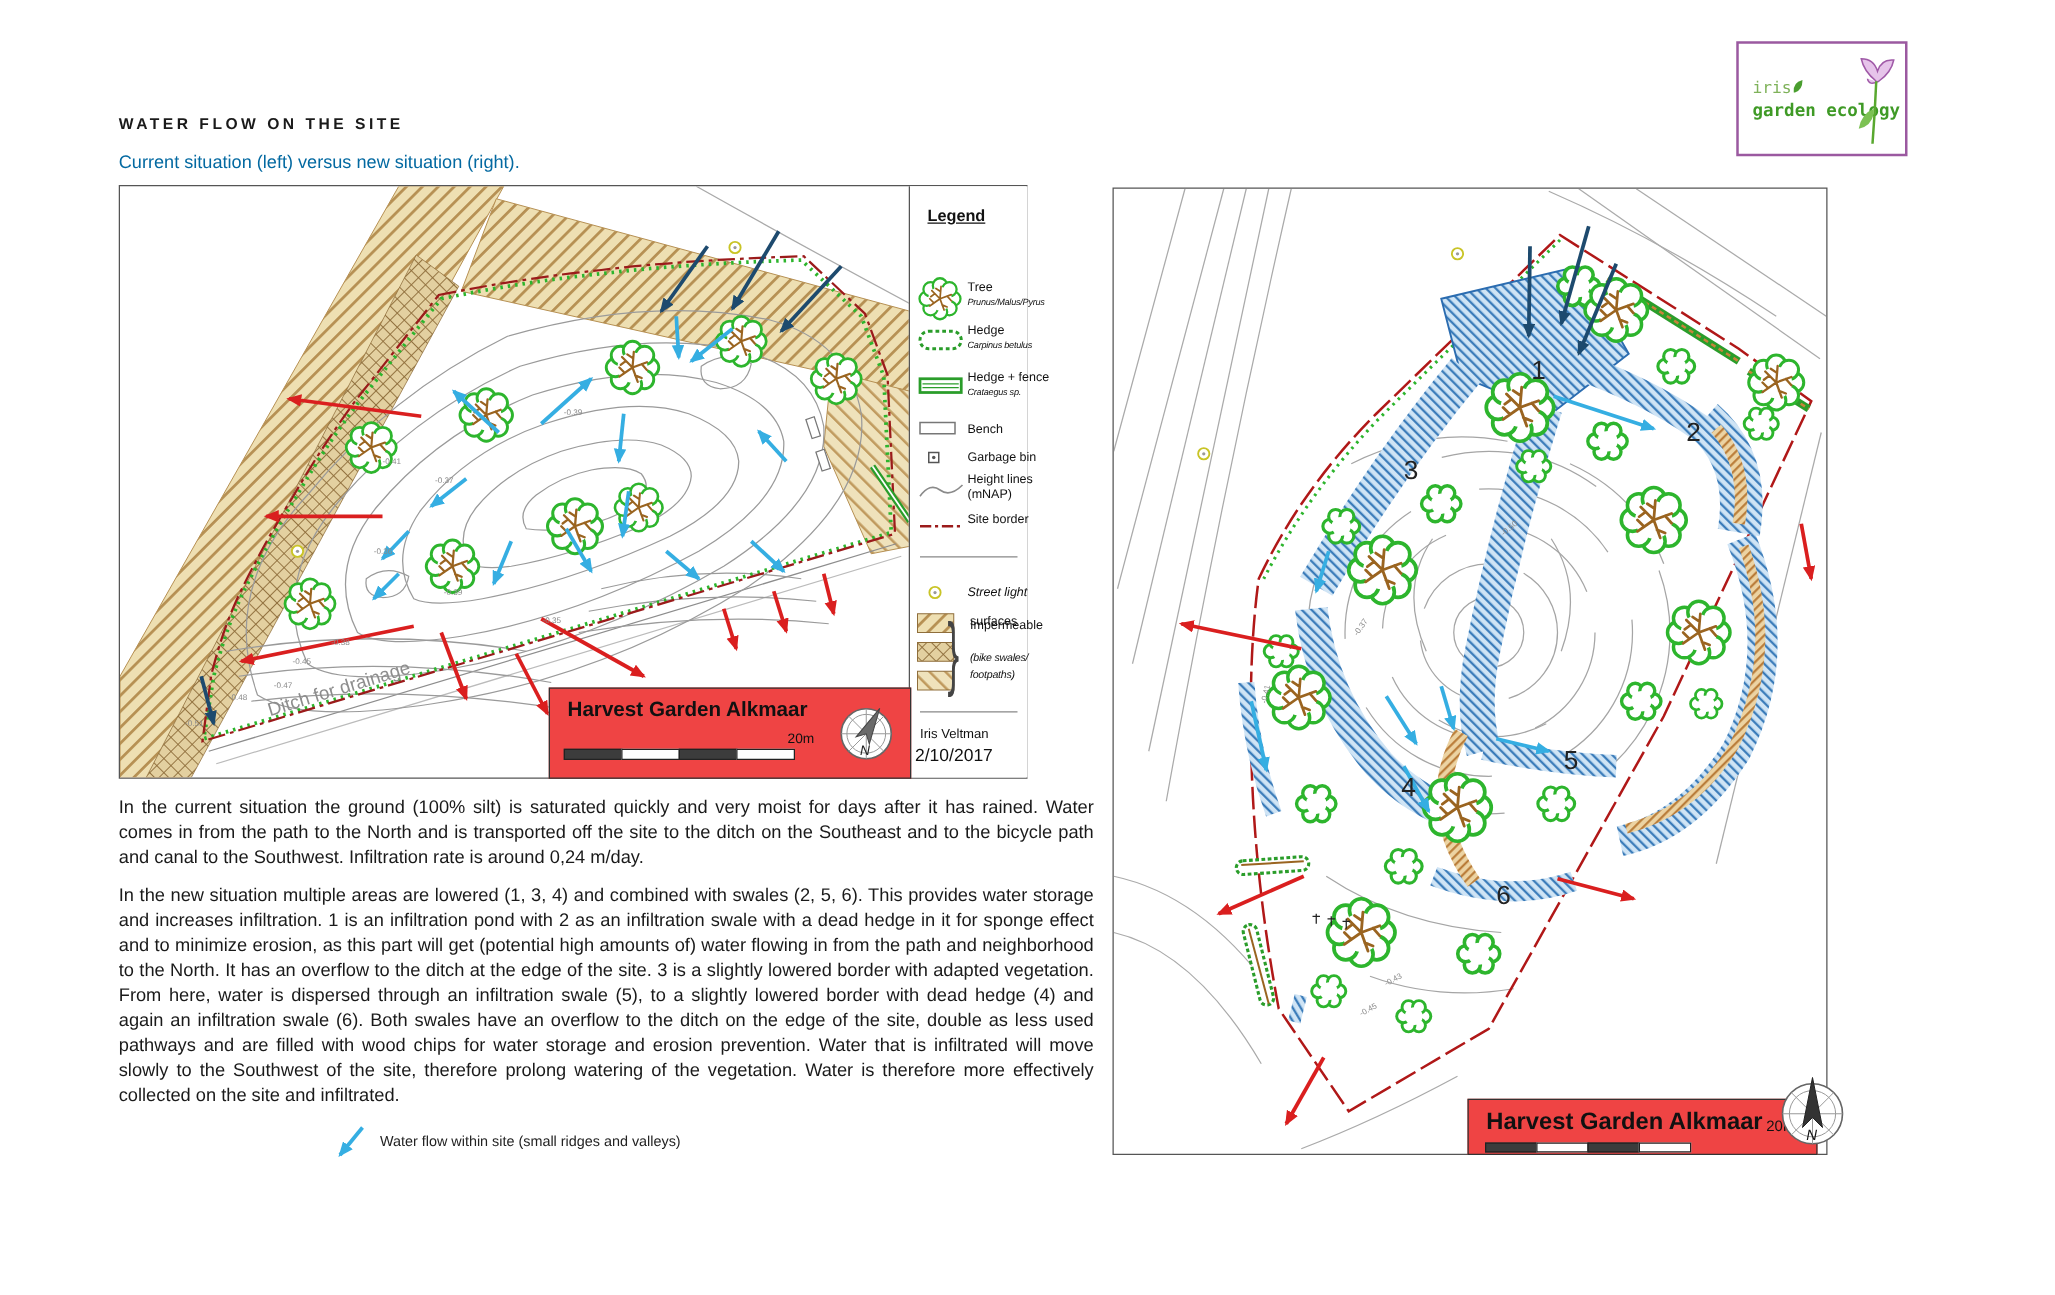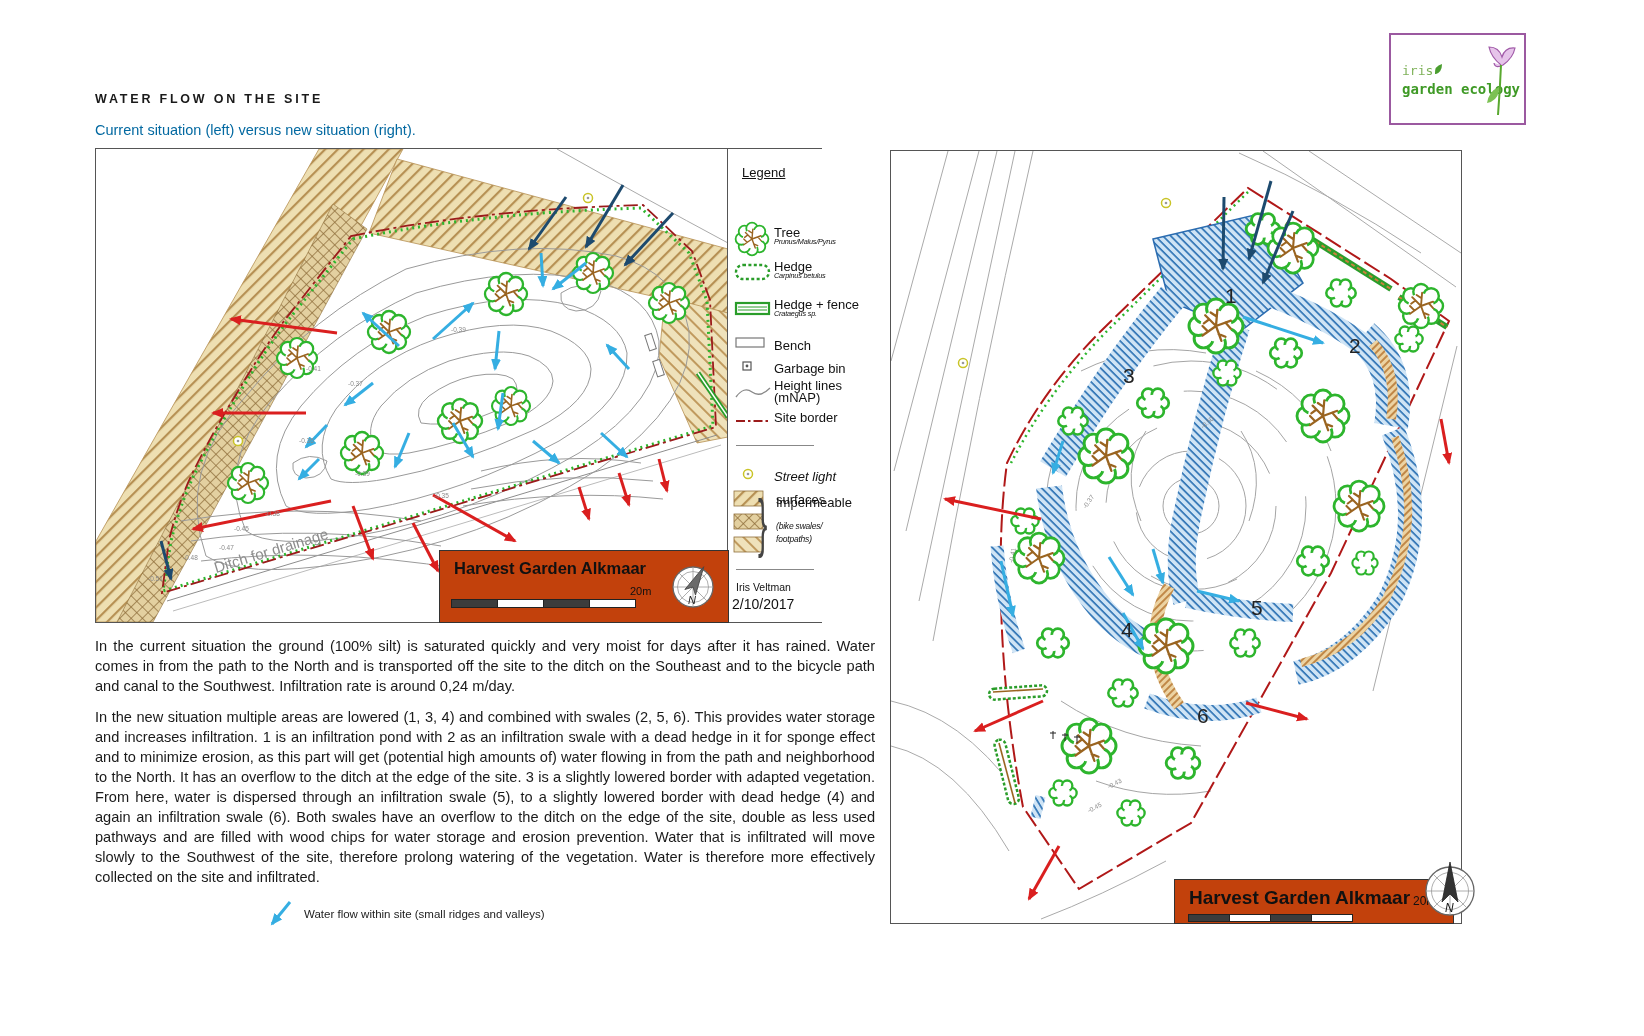--- a/index.html
+++ b/index.html
@@ -7,26 +7,26 @@
   .abs{position:absolute;}
   .pagetitle{left:95px;top:92px;font-size:12.5px;font-weight:bold;letter-spacing:2.8px;color:#1a1a1a;}
   .subtitle{left:95px;top:122px;font-size:14.5px;color:#0369a1;}
   .logo{left:1389px;top:33px;width:133px;height:88px;border:2px solid #9b59a0;background:#fff;}
   .logo .l1{position:absolute;left:11px;top:28px;font-family:"DejaVu Sans Mono",monospace;font-size:13px;color:#7fb25a;}
   .logo .l2{position:absolute;left:11px;top:46px;font-family:"DejaVu Sans Mono",monospace;font-size:14px;font-weight:bold;color:#3f9a26;}
   .figure{border:1px solid #555;background:#fff;}
   #figL{left:95px;top:148px;width:725px;height:473px;}
   #figR{left:890px;top:150px;width:570px;height:772px;}
   .legendpanel{position:absolute;left:631px;top:0;width:94px;height:473px;background:#fff;border-left:1px solid #555;}
-  .legendpanel .ltitle{position:absolute;left:14px;top:16px;font-size:13px;font-weight:normal;text-decoration:underline;color:#111;}
-  .lg-label{position:absolute;font-size:13px;color:#111;white-space:nowrap;}
+  .legendpanel .ltitle{position:absolute;left:14px;top:16px;font-size:13px;font-weight:bold;text-decoration:underline;color:#111;}
+  .lg-label{position:absolute;font-size:10px;color:#111;white-space:nowrap;}
   .lg-sub{position:absolute;font-size:7.3px;font-style:italic;color:#111;white-space:nowrap;letter-spacing:-0.2px;}
   .lg-div{position:absolute;left:8px;width:78px;border-top:1px solid #888;}
   .brace{position:absolute;left:30px;top:336px;font-size:62px;color:#444;transform:scale(0.45,1.05);transform-origin:left top;font-weight:100;}
-  .titleblock{position:absolute;background:#c2410c;border:1px solid #333;}
+  .titleblock{position:absolute;background:#ef4444;border:1px solid #333;}
   #tbL{left:343px;top:401px;width:288px;height:71px;}
   #tbR{left:283px;top:728px;width:278px;height:43px;}
   .tbtitle{position:absolute;font-weight:bold;color:#111;white-space:nowrap;}
   .sbar{position:absolute;font-size:0;}
   .sb{display:inline-block;height:7px;border:1px solid #222;margin-left:-1px;vertical-align:top;}
   .sb.d{background:#3c3c3c;} .sb.w{background:#fff;}
   .scalelabel{position:absolute;font-size:11px;color:#111;}
   .bodytext{left:95px;top:636px;width:780px;font-size:14.6px;line-height:20px;color:#1a1a1a;text-align:justify;}
   .bodytext p{margin:0 0 11px 0;}
   .akey{top:898px;height:34px;}

